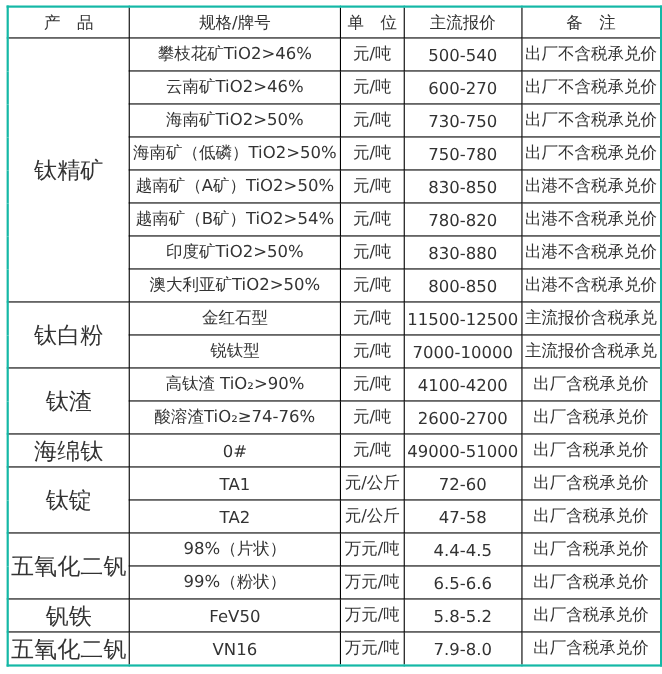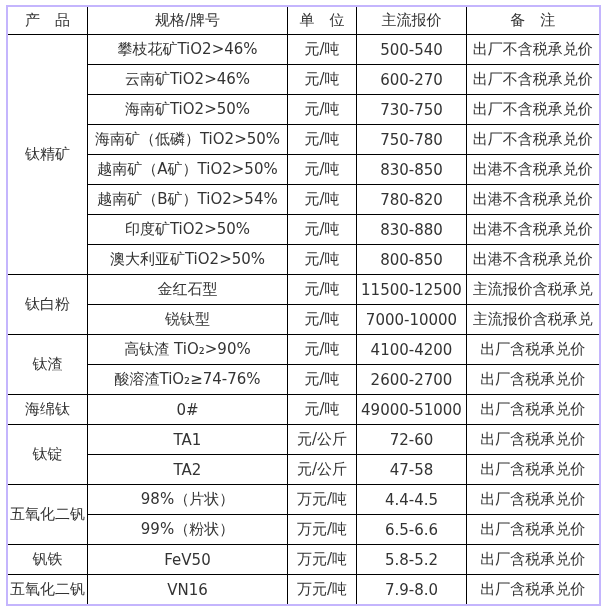--- a/index.html
+++ b/index.html
@@ -10,37 +10,37 @@
   body {
     width: 602px;
     height: 613px;
     font-family: "DejaVu Sans", "Liberation Sans", sans-serif;
     overflow: hidden;
   }
   table.price-table {
     border-collapse: collapse;
     table-layout: fixed;
     margin: 5px 0 0 6px;
-    border: 2px solid #c4b5fd;
+    border: 2px solid #14b8a6;
   }
   .price-table th,
   .price-table td {
     border: 1px solid #000;
     text-align: center;
     vertical-align: middle;
     padding: 0 2px;
     font-size: 15px;
     font-weight: normal;
     color: #333333;
     white-space: nowrap;
     overflow: hidden;
   }
   .price-table th { height: 27px; }
   .price-table td { height: 29px; }
-  .price-table .product-cell { font-size: 15px; }
+  .price-table .product-cell { font-size: 21px; }
 </style>
 </head>
 <body>
 
 <table class="price-table">
   <colgroup>
     <col style="width:77px">
     <col style="width:200px">
     <col style="width:69px">
     <col style="width:110px">

